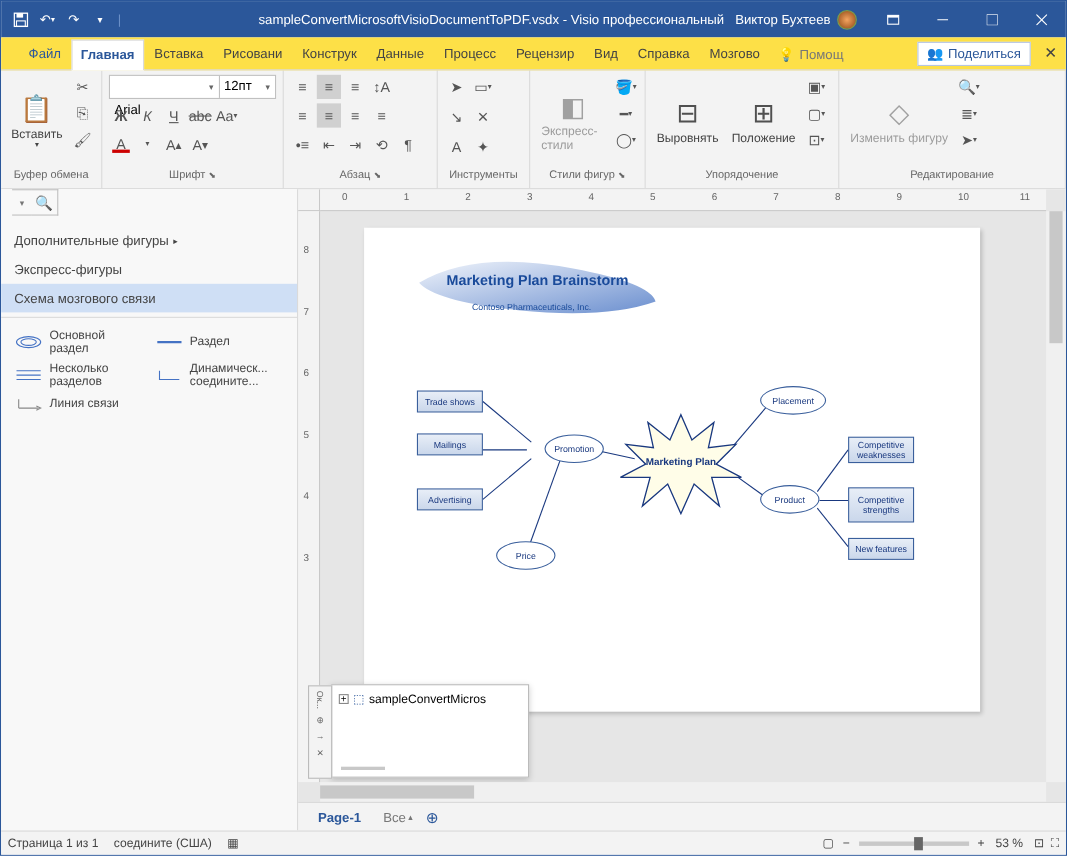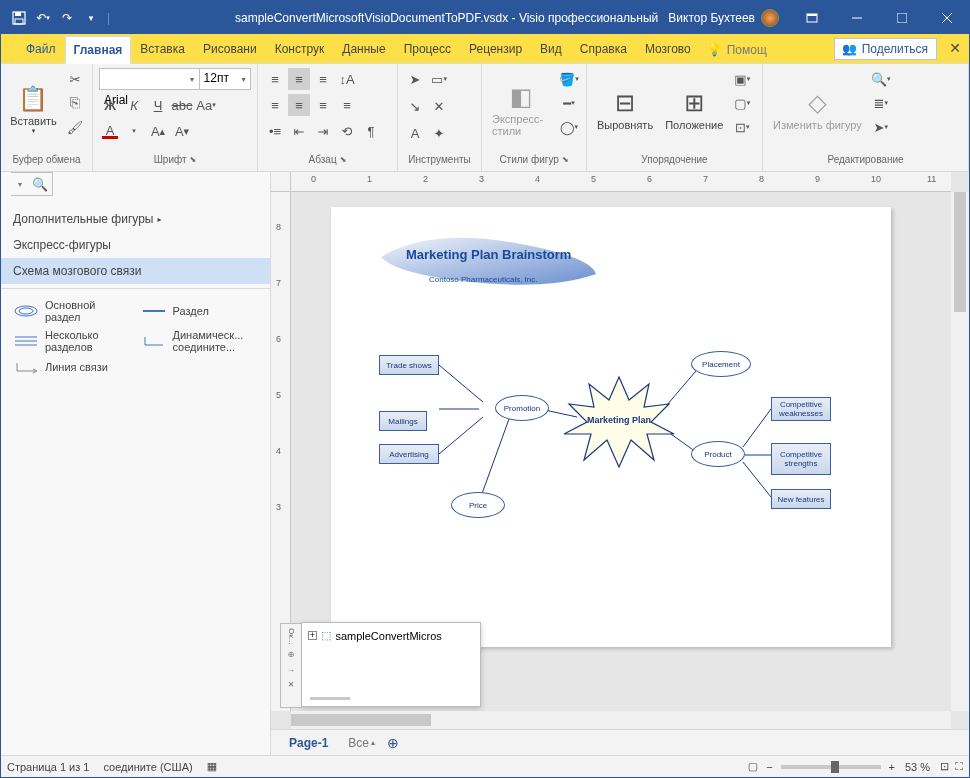--- a/index.html
+++ b/index.html
@@ -417,21 +417,21 @@
           <line x1="178" y1="212" x2="148" y2="295"></line>
           <line x1="330" y1="205" x2="370" y2="158"></line>
           <line x1="333" y1="222" x2="365" y2="245"></line>
           <line x1="412" y1="240" x2="440" y2="202"></line>
           <line x1="414" y1="248" x2="440" y2="248"></line>
           <line x1="412" y1="255" x2="440" y2="290"></line>
         </g>
       </svg>
 
       <div class="dnode" style="top:148px;left:48px;width:60px;height:20px;">Trade shows</div>
-      <div class="dnode" style="top:204px;left:48px;width:48px;height:20px;">Mailings</div>
+      <div class="dnode" style="top:187px;left:48px;width:60px;height:20px;">Mailings</div>
       <div class="dnode" style="top:237px;left:48px;width:60px;height:20px;">Advertising</div>
       <div class="dnode dell" style="top:188px;left:164px;width:54px;height:26px;">Promotion</div>
       <div class="dnode dell" style="top:285px;left:120px;width:54px;height:26px;">Price</div>
       <div class="dnode dell" style="top:144px;left:360px;width:60px;height:26px;">Placement</div>
       <div class="dnode dell" style="top:234px;left:360px;width:54px;height:26px;">Product</div>
       <div class="dnode" style="top:190px;left:440px;width:60px;height:24px;">Competitive weaknesses</div>
       <div class="dnode" style="top:236px;left:440px;width:60px;height:32px;">Competitive strengths</div>
       <div class="dnode" style="top:282px;left:440px;width:60px;height:20px;">New features</div>
 
       <svg class="starburst" style="top:165px;left:228px;" width="120" height="100">

